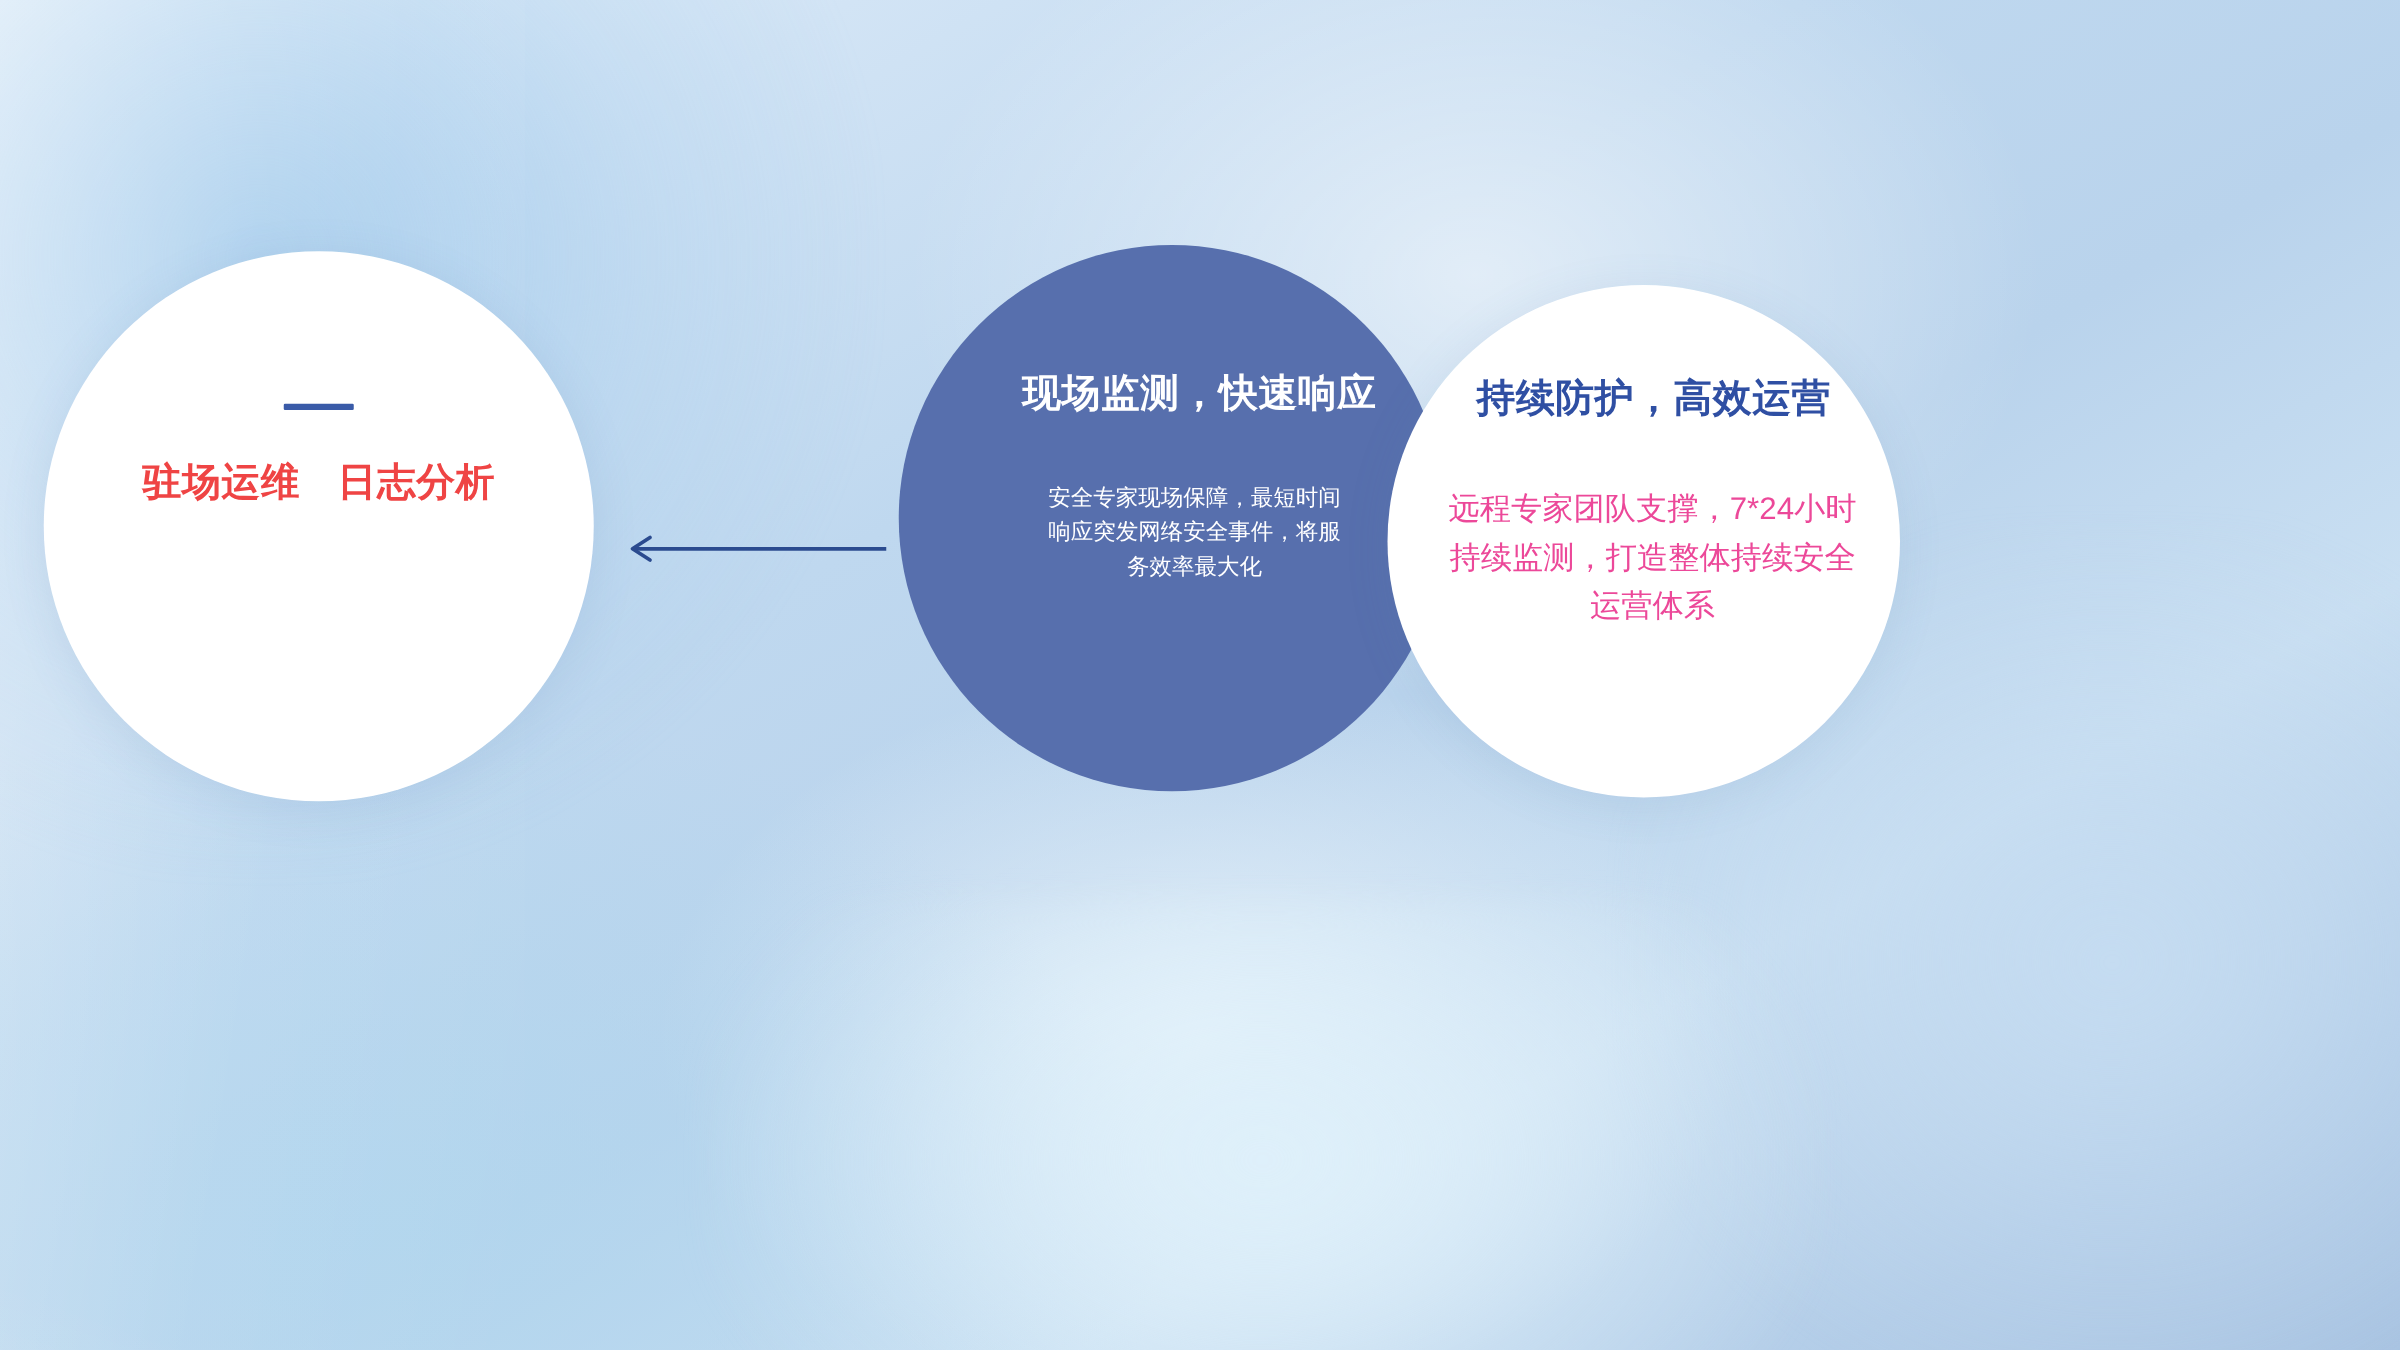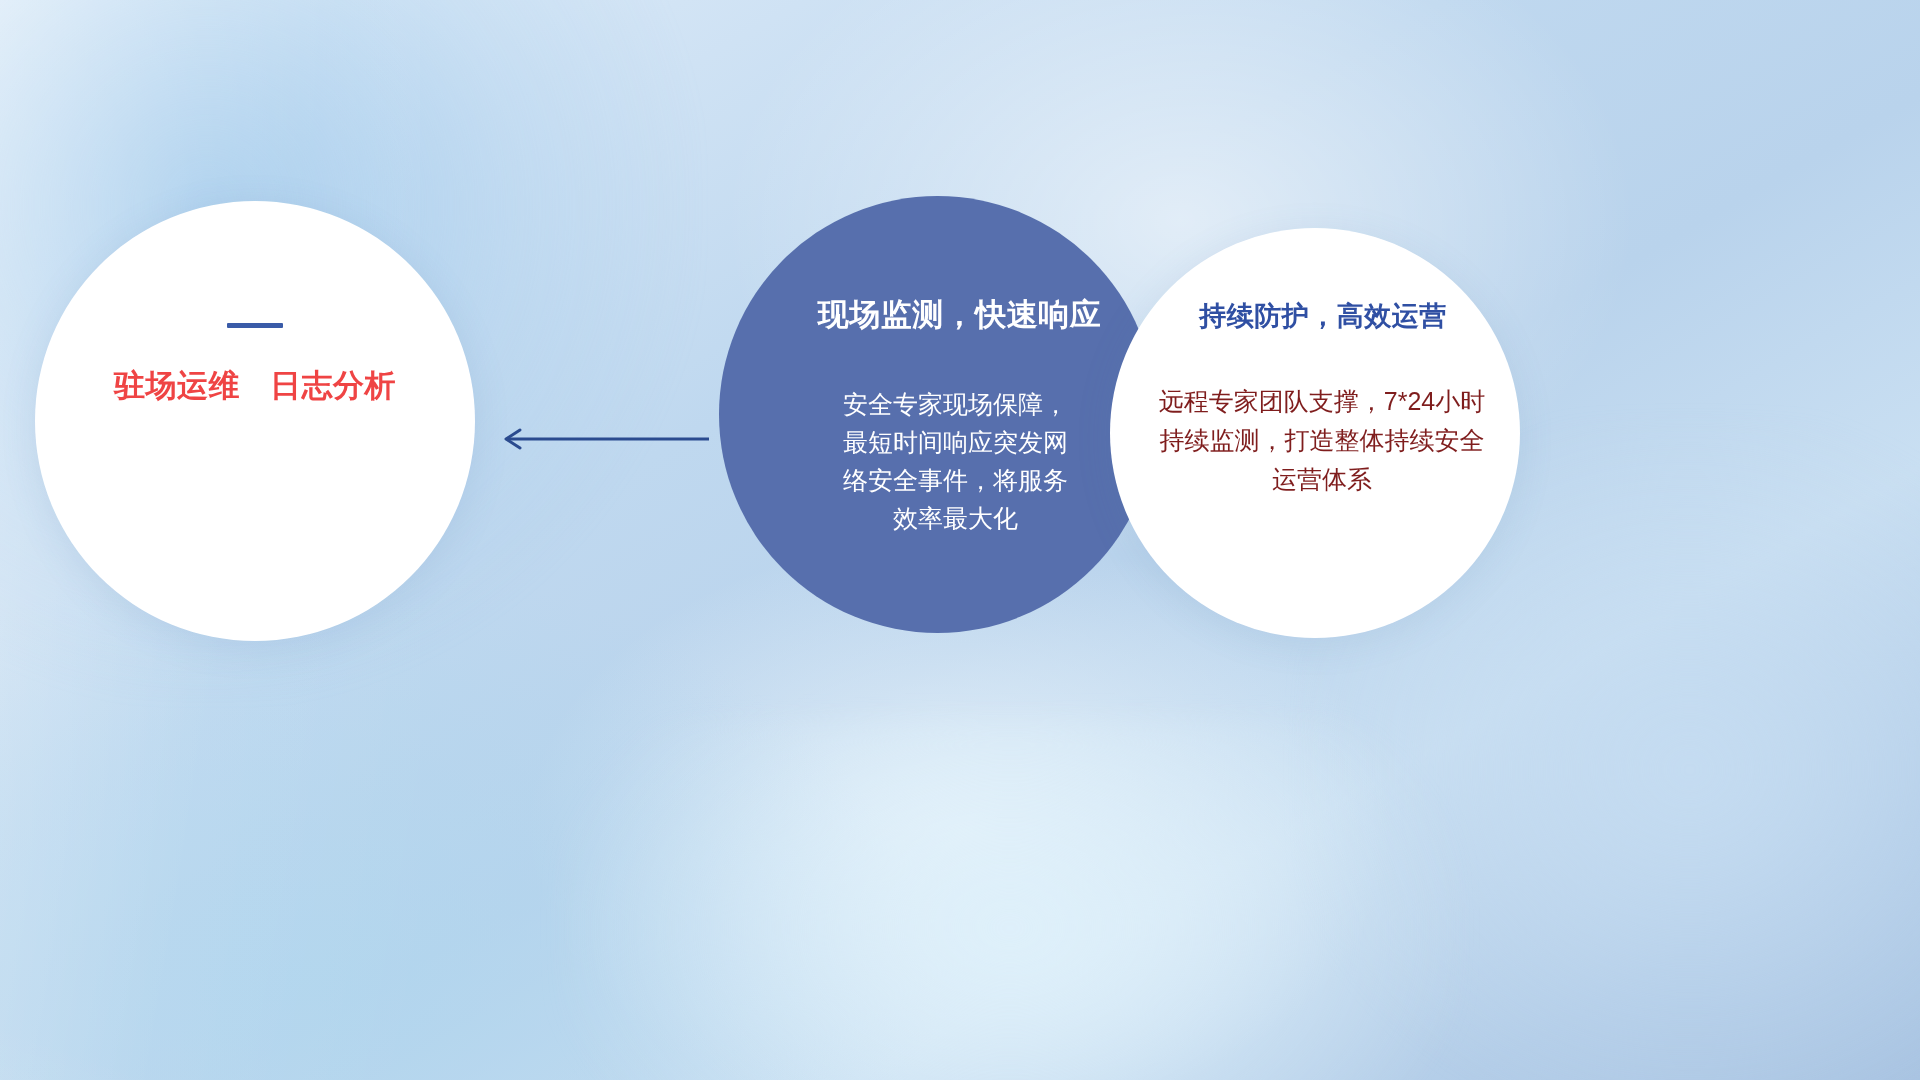--- a/index.html
+++ b/index.html
@@ -102,49 +102,49 @@
     font-weight: bold;
     font-size: 31px;
     white-space: nowrap;
     letter-spacing: 0.5px;
     padding-left: 44px;
   }
   #mid-body {
     margin-top: 49px;
     width: 278px;
     color: #ffffff;
-    font-size: 25px;
+    font-size: 18px;
     line-height: 1.52;
     text-align: center;
     padding-left: 36px;
   }
 
   #circle-right {
     left: 1110px; top: 228px;
     width: 410px; height: 410px;
     background: #ffffff;
     z-index: 3;
     box-shadow: 0 6px 36px rgba(90,130,175,0.12);
     display: flex;
     flex-direction: column;
     align-items: center;
   }
   #right-title {
     margin-top: 70px;
     color: #2f4fa3;
     font-weight: bold;
-    font-size: 27px;
+    font-size: 31px;
     white-space: nowrap;
     letter-spacing: 0.5px;
     padding-left: 16px;
   }
   #right-body {
     margin-top: 48px;
     width: 360px;
-    color: #7f1d1d;
+    color: #ec4899;
     font-size: 25px;
     line-height: 1.55;
     text-align: center;
     padding-left: 14px;
   }
 
   
   #arrow {
     position: absolute;
     left: 494px; top: 424px;

